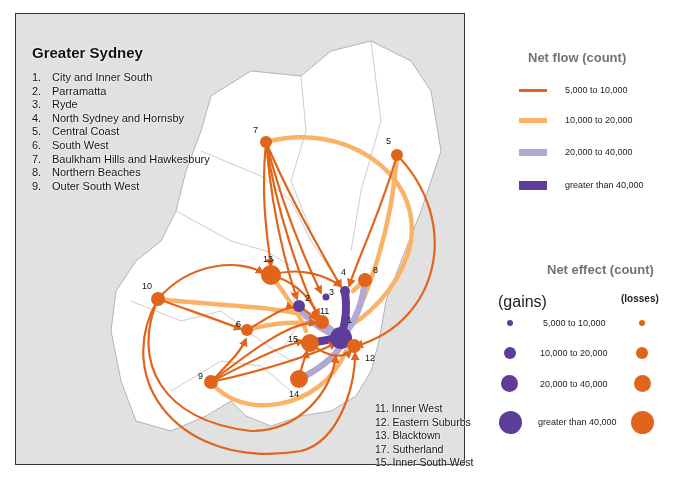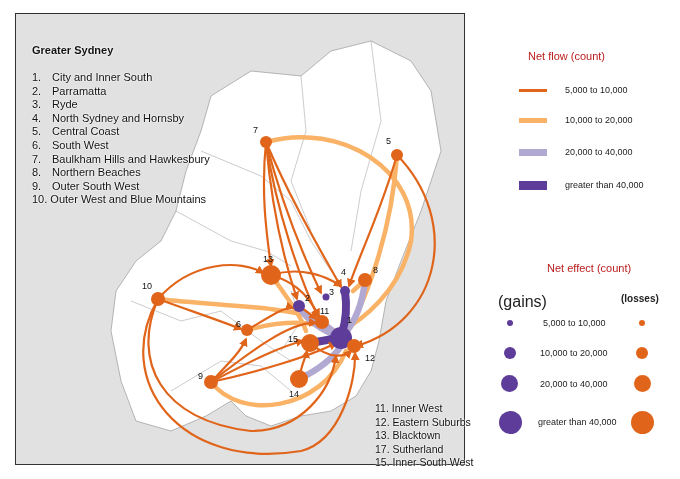--- a/index.html
+++ b/index.html
@@ -1,25 +1,25 @@
 <!DOCTYPE html>
 <html><head>
 <meta charset="utf-8">
 <style>
   html,body{margin:0;padding:0;background:#ffffff;}
   body{width:680px;height:479px;position:relative;overflow:hidden;font-family:"Liberation Sans",sans-serif;}
   .map-frame{position:absolute;left:15px;top:13px;width:450px;height:452px;border:1.5px solid #333;background:#e1e1e1;box-sizing:border-box;overflow:hidden;}
   .map-svg{position:absolute;left:0;top:0;}
-  .title{position:absolute;left:32px;top:44px;font-weight:bold;font-size:11px;color:#111;text-shadow:0 0 2px #fff,0 0 2px #fff;}
+  .title{position:absolute;left:32px;top:44px;font-weight:bold;font-size:15px;color:#111;text-shadow:0 0 2px #fff,0 0 2px #fff;}
   .region-list{position:absolute;left:32px;top:71px;margin:0;padding:0;list-style:none;font-size:11px;line-height:13.6px;color:#111;}
   .region-list li{white-space:nowrap;text-shadow:0 0 2px #fff,0 0 2px #fff;}
   .region-list .num{display:inline-block;width:20px;}
   .region-list2{position:absolute;left:367px;top:394px;margin:8px;padding:0;list-style:none;font-size:10.5px;line-height:13.6px;color:#111;}
   .region-list2 li{white-space:nowrap;text-shadow:0 0 2px #fff,0 0 2px #fff;}
-  .legend-title{position:absolute;font-weight:normal;font-size:11px;color:#b91c1c;}
+  .legend-title{position:absolute;font-weight:bold;font-size:13px;color:#737373;}
   .leg-row{position:absolute;display:flex;align-items:center;font-size:9px;color:#222;}
   .leg-line{display:inline-block;width:28px;margin-right:18px;}
   .gl-text{position:absolute;font-size:9px;color:#222;white-space:nowrap;}
   .dot{position:absolute;border-radius:50%;}
   .node-label{font-size:9px;fill:#111;font-family:"Liberation Sans",sans-serif;}
 </style>
 </head>
 <body>
 
 <div class="map-frame">
@@ -134,21 +134,20 @@
 <ul class="region-list">
   <li><span class="num">1.</span><span>City and Inner South</span></li>
   <li><span class="num">2.</span><span>Parramatta</span></li>
   <li><span class="num">3.</span><span>Ryde</span></li>
   <li><span class="num">4.</span><span>North Sydney and Hornsby</span></li>
   <li><span class="num">5.</span><span>Central Coast</span></li>
   <li><span class="num">6.</span><span>South West</span></li>
   <li><span class="num">7.</span><span>Baulkham Hills and Hawkesbury</span></li>
   <li><span class="num">8.</span><span>Northern Beaches</span></li>
   <li><span class="num">9.</span><span>Outer South West</span></li>
-  <li><span>10.</span> <span>Outer West and Blue Mountains</span></li>
 </ul>
 
 <ul class="region-list2">
   <li><span>11.</span> <span>Inner West</span></li>
   <li><span>12.</span> <span>Eastern Suburbs</span></li>
   <li><span>13.</span> <span>Blacktown</span></li>
   <li><span>17.</span> <span>Sutherland</span></li>
   <li><span>15.</span> <span>Inner South West</span></li>
 </ul>
 

